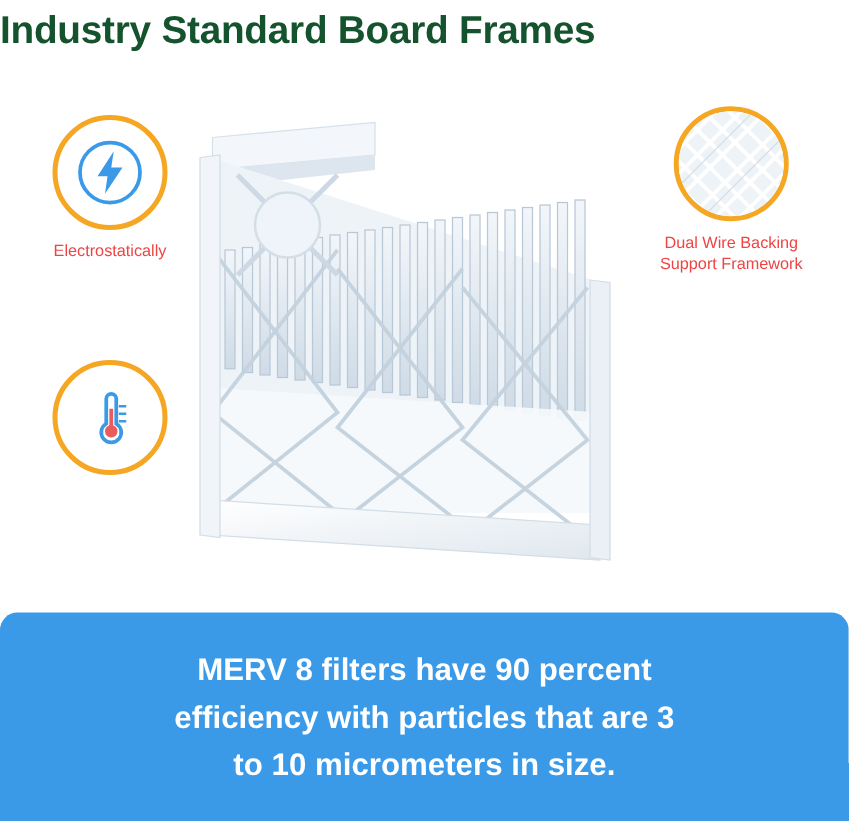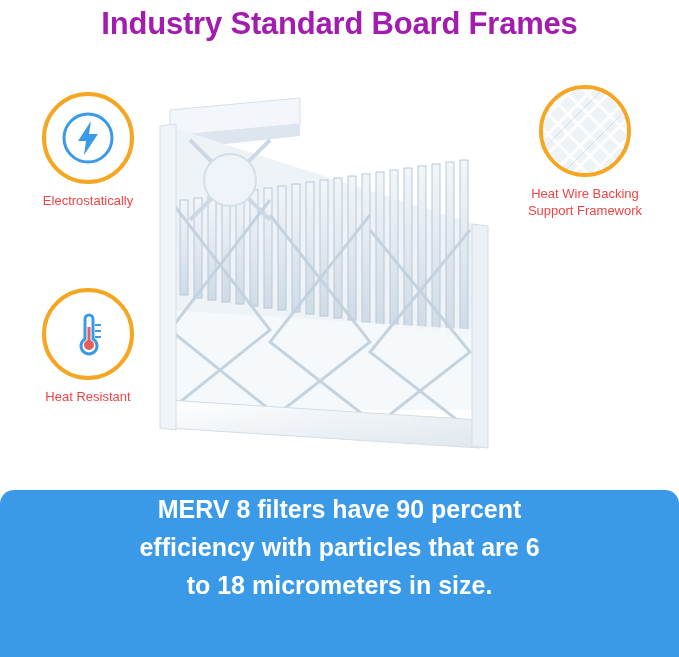--- a/index.html
+++ b/index.html
@@ -21,24 +21,23 @@
     height: 657px;
     background: #ffffff;
   }
 
   
   .title {
     position: absolute;
     top: 2px;
     left: 0;
     width: 679px;
-    text-align: center;
     font-size: 31px;
     font-weight: bold;
-    color: #a21caf;
+    color: #14532d;
     letter-spacing: -0.2px;
     line-height: 44px;
     white-space: nowrap;
   }
 
   
   .feature {
     position: absolute;
     width: 160px;
     text-align: center;
@@ -87,23 +86,23 @@
     position: absolute;
     left: 0;
     bottom: 0;
     width: 679px;
     height: 167px;
     background: #3b9ae8;
     border-radius: 14px 14px 0 0;
     display: flex;
     flex-direction: column;
     align-items: center;
-    justify-content: flex-start;
+    justify-content: center;
     box-sizing: border-box;
-    padding: 0 30px;
+    padding: 16px 30px;
   }
   .banner-line {
     color: #ffffff;
     font-size: 25px;
     font-weight: bold;
     line-height: 38px;
     text-align: center;
     white-space: nowrap;
   }
 </style>
@@ -205,43 +204,42 @@
         <circle cx="28" cy="38" r="5" fill="#e85c5c"></circle>
         <rect x="26.5" y="20" width="3" height="16" fill="#e85c5c"></rect>
         <g stroke="#3b9ae8" stroke-width="2">
           <line x1="34" y1="18" x2="40" y2="18"></line>
           <line x1="34" y1="24" x2="40" y2="24"></line>
           <line x1="34" y1="30" x2="40" y2="30"></line>
         </g>
       </svg>
     </div>
     <div class="caption">
-      <div>Heat Resistant</div>
     </div>
   </div>
 
   <div class="feature" id="feat-wire">
     <div class="ring">
       <svg class="icon-svg" width="84" height="84" viewBox="0 0 84 84">
         <rect x="0" y="0" width="84" height="84" fill="#eef3f8"></rect>
         <g stroke="#ffffff" stroke-width="3" opacity="0.95">
           <path d="M-10,20 L20,-10 M-10,40 L40,-10 M-10,60 L60,-10 M-10,80 L80,-10 M0,94 L94,0 M20,94 L94,20 M40,94 L94,40 M60,94 L94,60"></path>
           <path d="M-10,-10 L94,94 M-10,10 L74,94 M-10,30 L54,94 M-10,50 L34,94 M-10,70 L14,94 M10,-10 L94,74 M30,-10 L94,54 M50,-10 L94,34 M70,-10 L94,14"></path>
         </g>
         <g stroke="#cfdae4" stroke-width="1" opacity="0.8">
           <path d="M-10,30 L30,-10 M-10,70 L70,-10 M10,94 L94,10 M50,94 L94,50"></path>
         </g>
       </svg>
     </div>
     <div class="caption">
-      <div>Heat Wire Backing</div>
+      <div>Dual Wire Backing</div>
       <div>Support Framework</div>
     </div>
   </div>
 
 
   <div class="banner">
     <div class="banner-line">MERV 8 filters have 90 percent</div>
-    <div class="banner-line">efficiency with particles that are 6</div>
-    <div class="banner-line">to 18 micrometers in size.</div>
+    <div class="banner-line">efficiency with particles that are 3</div>
+    <div class="banner-line">to 10 micrometers in size.</div>
   </div>
 
 </div>
 
 </body></html>

